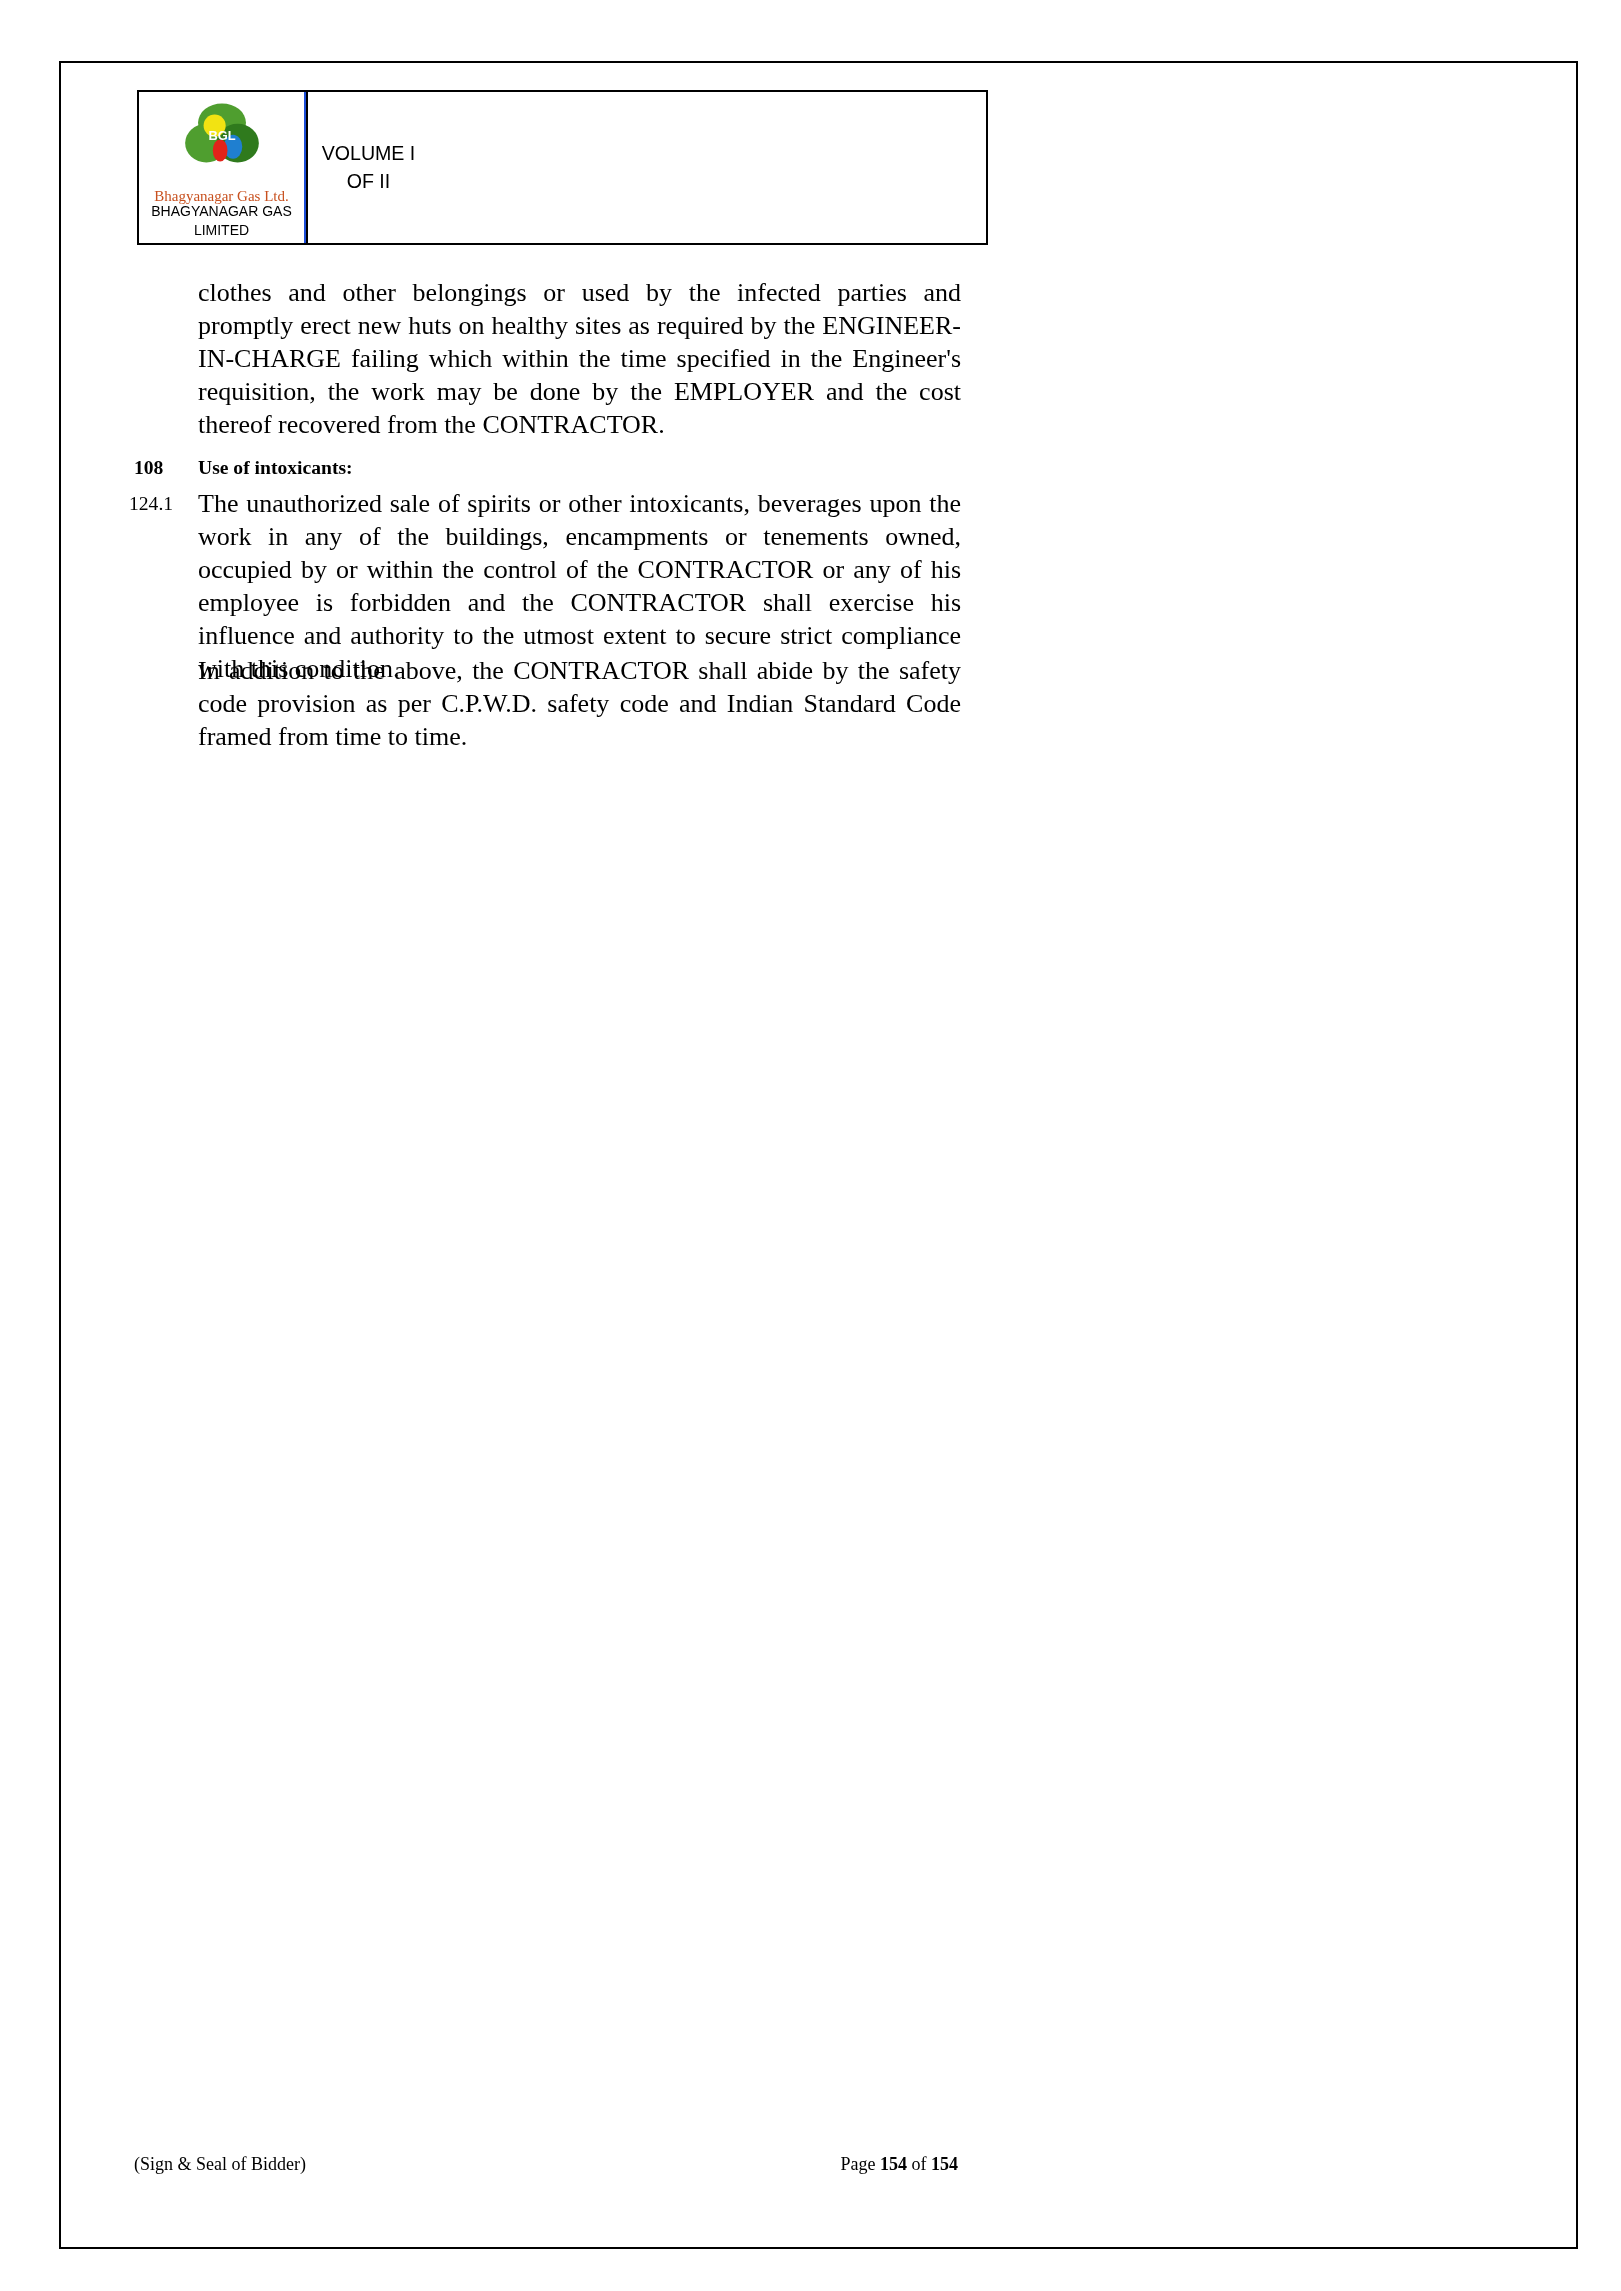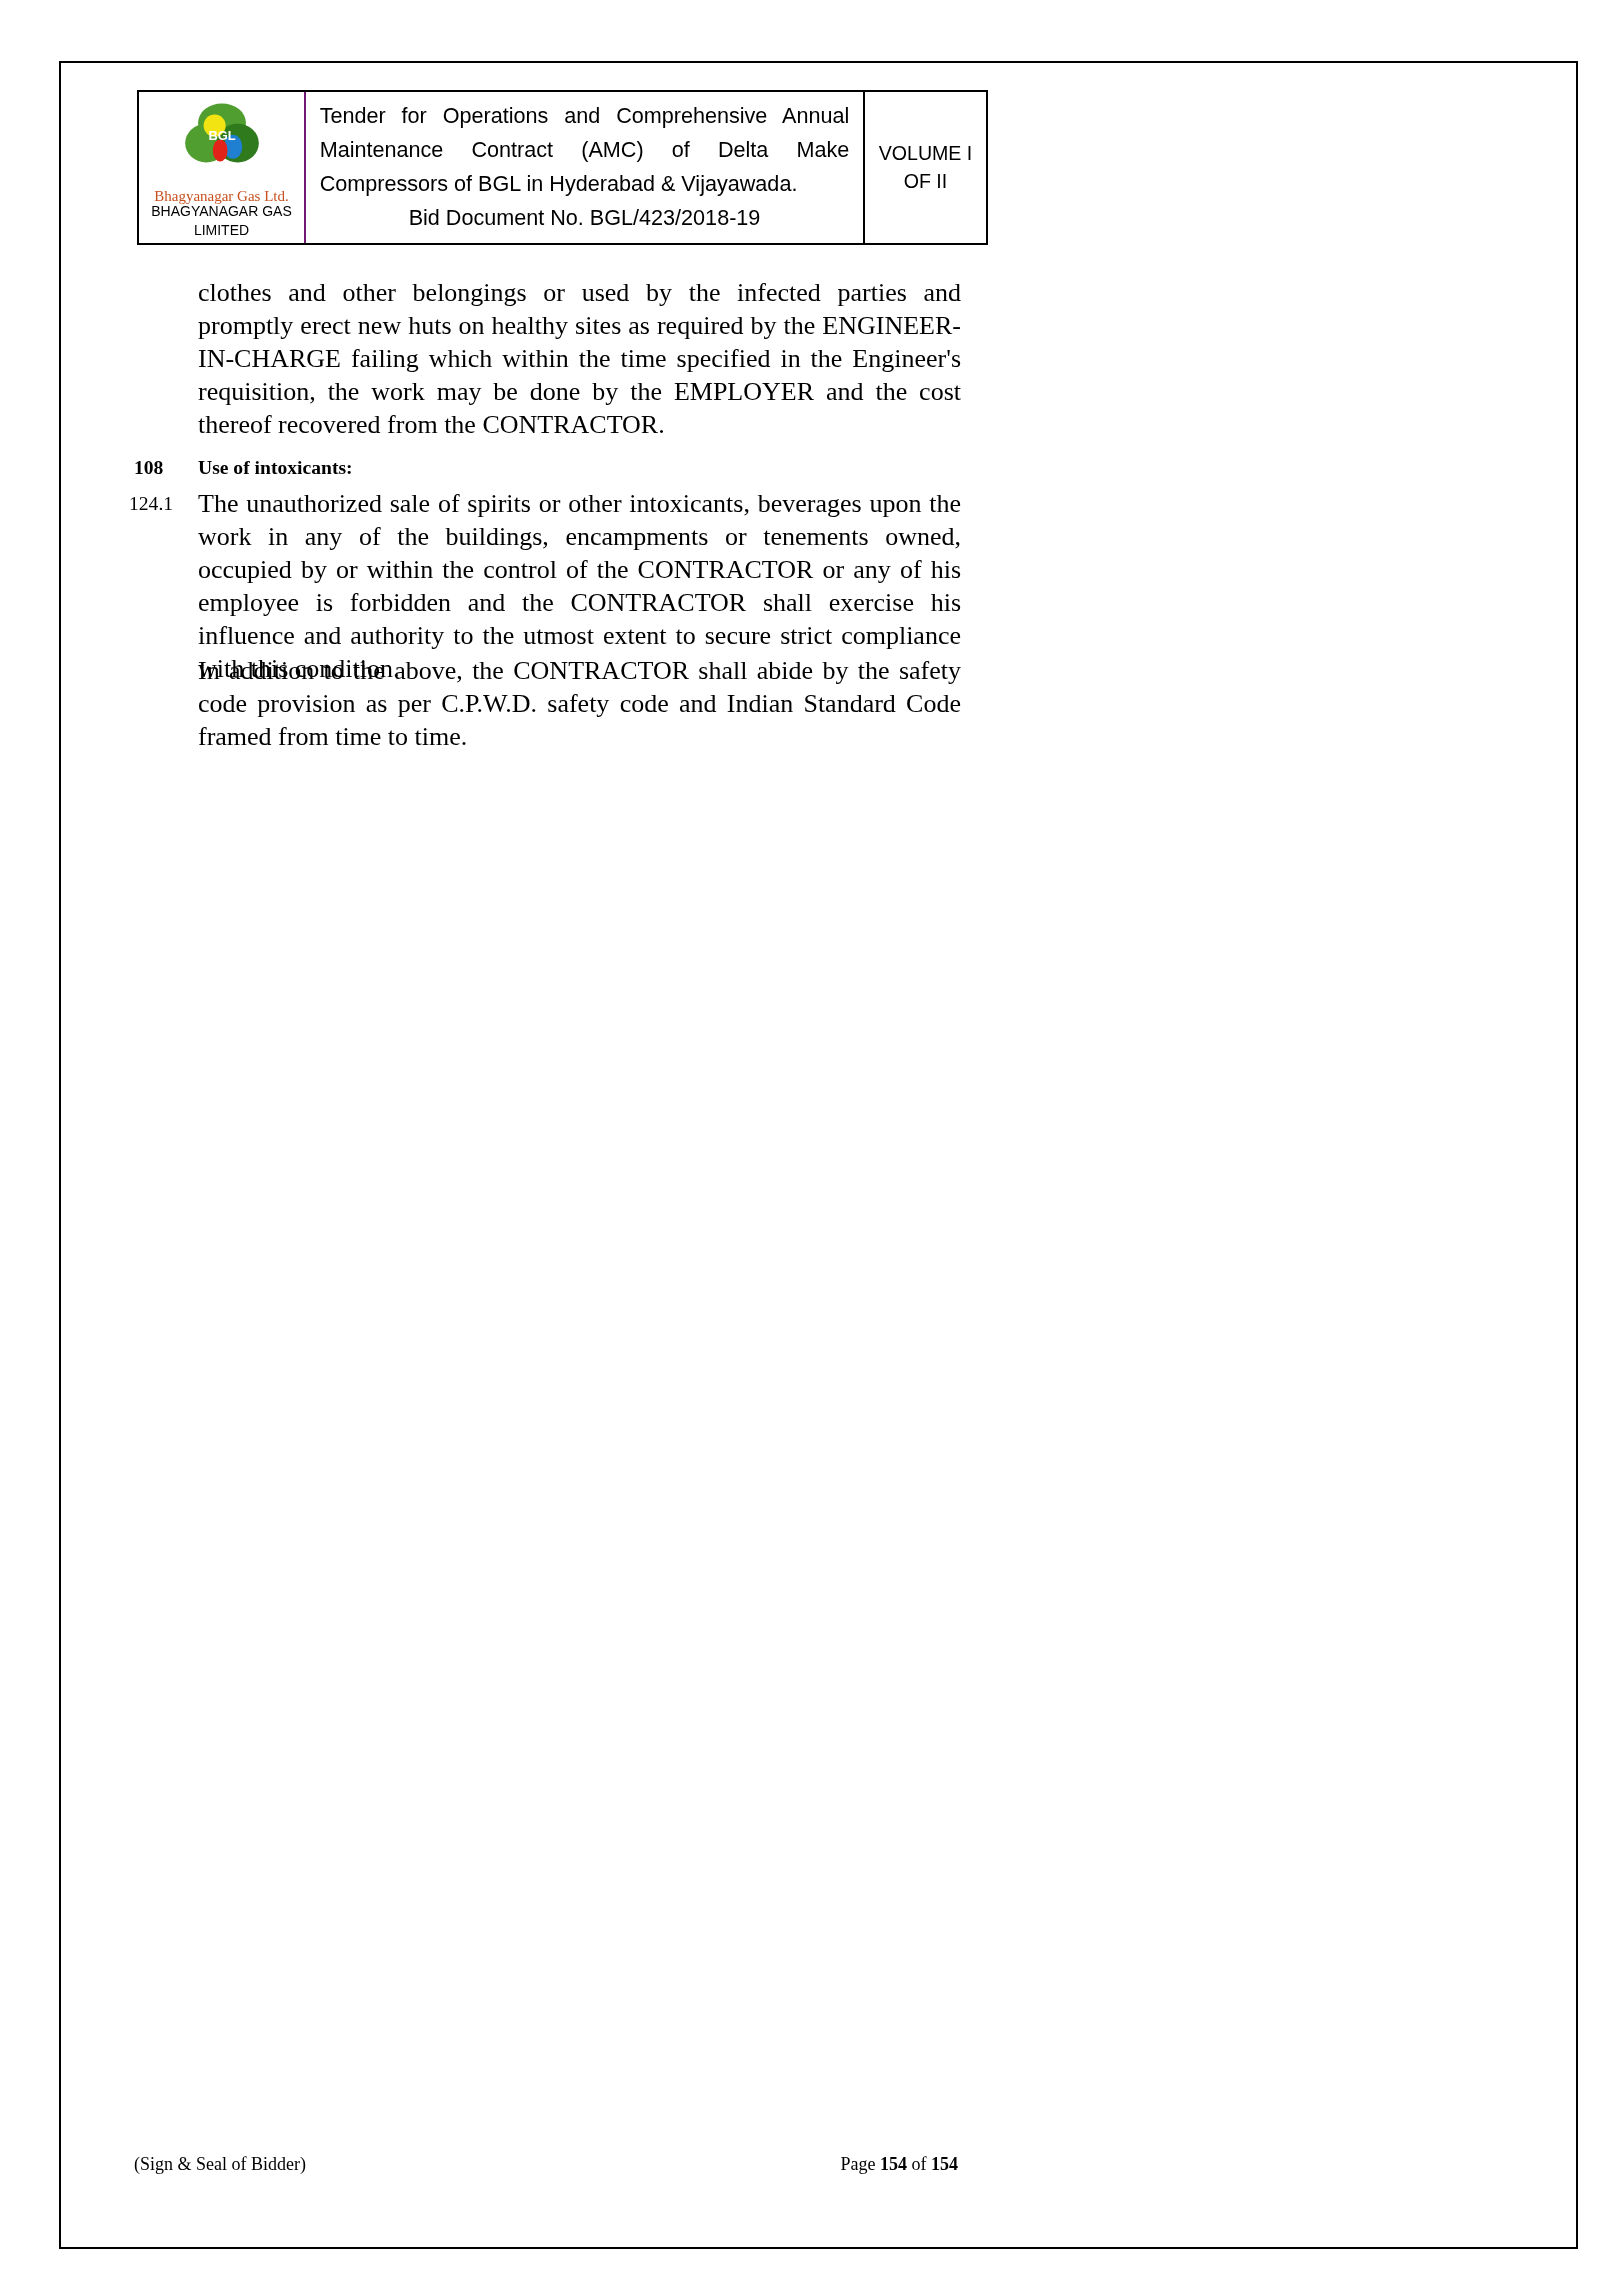--- a/index.html
+++ b/index.html
@@ -22,21 +22,21 @@
   .header-table {
     position:absolute;
     left:137px; top:90px;
     width:851px; height:155px;
     display:flex;
     border:2px solid #000000;
     background:#ffffff;
   }
   .cell-logo {
     width:167px;
-    border-right:2px solid #701a75;
+    border-right:2px solid #1d4ed8;
     display:flex; flex-direction:column;
     align-items:center; justify-content:flex-start;
     padding:4.9px 3.9px 3.9px 3.9px;
     text-align:center;
   }
   .logo-caption {
     font-family:"Liberation Serif", serif;
     font-size:15px; line-height:10.8px;
     color:#c8501e;
     margin-top:15px;
@@ -103,26 +103,20 @@
         <ellipse cx="44" cy="58" rx="8" ry="12" fill="#e2231a"></ellipse>
         <text x="46" y="47" text-anchor="middle" font-family="Liberation Sans, sans-serif" font-size="14" font-weight="bold" fill="#ffffff">BGL</text>
       </svg>
       <div class="logo-caption">Bhagyanagar Gas Ltd.</div>
       <div class="org-name">
         <div>BHAGYANAGAR GAS</div>
         <div>LIMITED</div>
       </div>
     </div>
 
-    <div class="cell-title">
-      <div class="title-line jl">Tender for Operations and Comprehensive Annual</div>
-      <div class="title-line jl">Maintenance Contract (AMC) of Delta Make</div>
-      <div class="title-line plain">Compressors of BGL in Hyderabad &amp; Vijayawada.</div>
-      <div class="title-line center">Bid Document No. BGL/423/2018-19</div>
-    </div>
 
     <div class="cell-volume">
       <div>VOLUME I</div>
       <div>OF II</div>
     </div>
 
   </div>
 
   <div class="body-text" style="left:198px; top:276px; width:763px;">clothes and other belongings or used by the infected parties and promptly erect new huts on healthy sites as required by the ENGINEER-IN-CHARGE failing which within the time specified in the Engineer's requisition, the work may be done by the EMPLOYER and the cost thereof recovered from the CONTRACTOR.</div>
 

